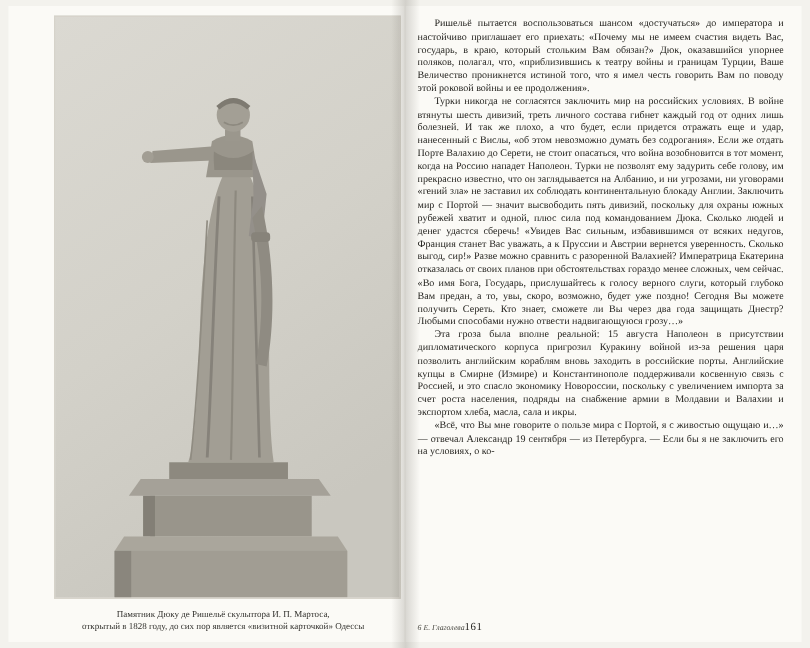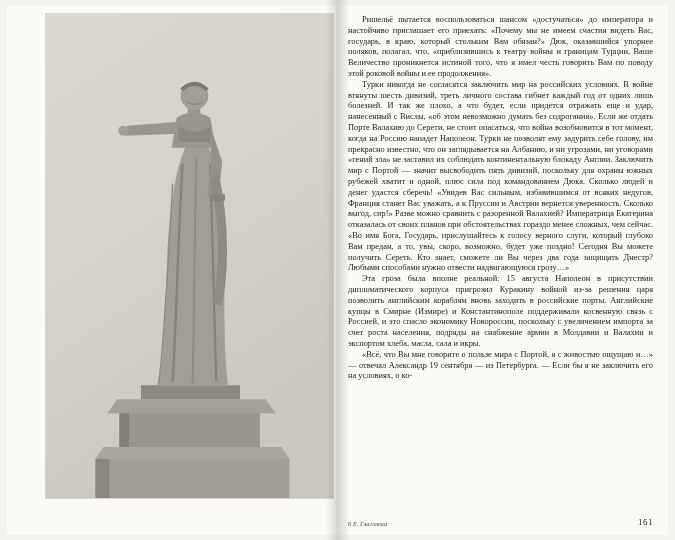--- a/index.html
+++ b/index.html
@@ -29,21 +29,21 @@
   }
   
   .textcol{
     position:absolute;left:10px;right:15px;top:10px;bottom:26px;
     font-size:8.4px;line-height:1.285;color:#24231f;
     text-align:justify;overflow:hidden;
   }
   .textcol p{margin:0;text-indent:14px;}
   .footer-row{
     position:absolute;left:10px;right:15px;bottom:8px;height:12px;
-    display:flex;justify-content:space-between;align-items:flex-end;
+    display:flex;align-items:flex-end;
   }
   .sig{font-size:6.5px;color:#4a4943;font-style:italic;}
   .pagenum{font-size:9px;color:#24231f;letter-spacing:0.5px;}
 </style>
 </head>
 <body>
 
 <div class="spread">
 
   <div class="page page-left">
@@ -83,20 +83,24 @@
         <path d="M166,112 L178,148 L174,186 L163,183 L167,150 Z" fill="#94908a"></path>
         <path d="M174,158 C184,200 186,252 178,292 L169,290 C176,250 175,208 166,168 Z" fill="#8f8b82"></path>
         <rect x="165" y="180" width="16" height="8" rx="3" fill="#87837a"></rect>
 
         <rect x="143" y="94" width="13" height="10" fill="#9b978d"></rect>
         <circle cx="150" cy="82" r="14" fill="#a39f95"></circle>
         <path d="M137,76 Q150,64 163,76" stroke="#7e7a71" stroke-width="4" fill="none"></path>
         <path d="M142,88 Q150,93 158,88" stroke="#8d897f" stroke-width="1.5" fill="none"></path>
       </svg>
     </div>
+    <div class="caption">
+      <div>Памятник Дюку де Ришельё скульптора И. П. Мартоса,</div>
+      <div>открытый в 1828 году, до сих пор является «визитной карточкой» Одессы</div>
+    </div>
   </div>
 
   <div class="page page-right">
     <div class="textcol">
       <p>Ришельё пытается воспользоваться шансом «достучаться» до императора и настойчиво приглашает его приехать: «Почему мы не имеем счастия видеть Вас, государь, в краю, который стольким Вам обязан?» Дюк, оказавшийся упорнее поляков, полагал, что, «приблизившись к театру войны и границам Турции, Ваше Величество проникнется истиной того, что я имел честь говорить Вам по поводу этой роковой войны и ее продолжения».</p>
       <p>Турки никогда не согласятся заключить мир на российских условиях. В войне втянуты шесть дивизий, треть личного состава гибнет каждый год от одних лишь болезней. И так же плохо, а что будет, если придется отражать еще и удар, нанесенный с Вислы, «об этом невозможно думать без содрогания». Если же отдать Порте Валахию до Серети, не стоит опасаться, что война возобновится в тот момент, когда на Россию нападет Наполеон. Турки не позволят ему задурить себе голову, им прекрасно известно, что он заглядывается на Албанию, и ни угрозами, ни уговорами «гений зла» не заставил их соблюдать континентальную блокаду Англии. Заключить мир с Портой — значит высвободить пять дивизий, поскольку для охраны южных рубежей хватит и одной, плюс сила под командованием Дюка. Сколько людей и денег удастся сберечь! «Увидев Вас сильным, избавившимся от всяких недугов, Франция станет Вас уважать, а к Пруссии и Австрии вернется уверенность. Сколько выгод, сир!» Разве можно сравнить с разоренной Валахией? Императрица Екатерина отказалась от своих планов при обстоятельствах гораздо менее сложных, чем сейчас. «Во имя Бога, Государь, прислушайтесь к голосу верного слуги, который глубоко Вам предан, а то, увы, скоро, возможно, будет уже поздно! Сегодня Вы можете получить Сереть. Кто знает, сможете ли Вы через два года защищать Днестр? Любыми способами нужно отвести надвигающуюся грозу…»</p>
       <p>Эта гроза была вполне реальной: 15 августа Наполеон в присутствии дипломатического корпуса пригрозил Куракину войной из-за решения царя позволить английским кораблям вновь заходить в российские порты. Английские купцы в Смирне (Измире) и Константинополе поддерживали косвенную связь с Россией, и это спасло экономику Новороссии, поскольку с увеличением импорта за счет роста населения, подряды на снабжение армии в Молдавии и Валахии и экспортом хлеба, масла, сала и икры.</p>
       <p>«Всё, что Вы мне говорите о пользе мира с Портой, я с живостью ощущаю и…» — отвечал Александр 19 сентября — из Петербурга. — Если бы я не заключить его на условиях, о ко-</p>
     </div>
     <div class="footer-row">

